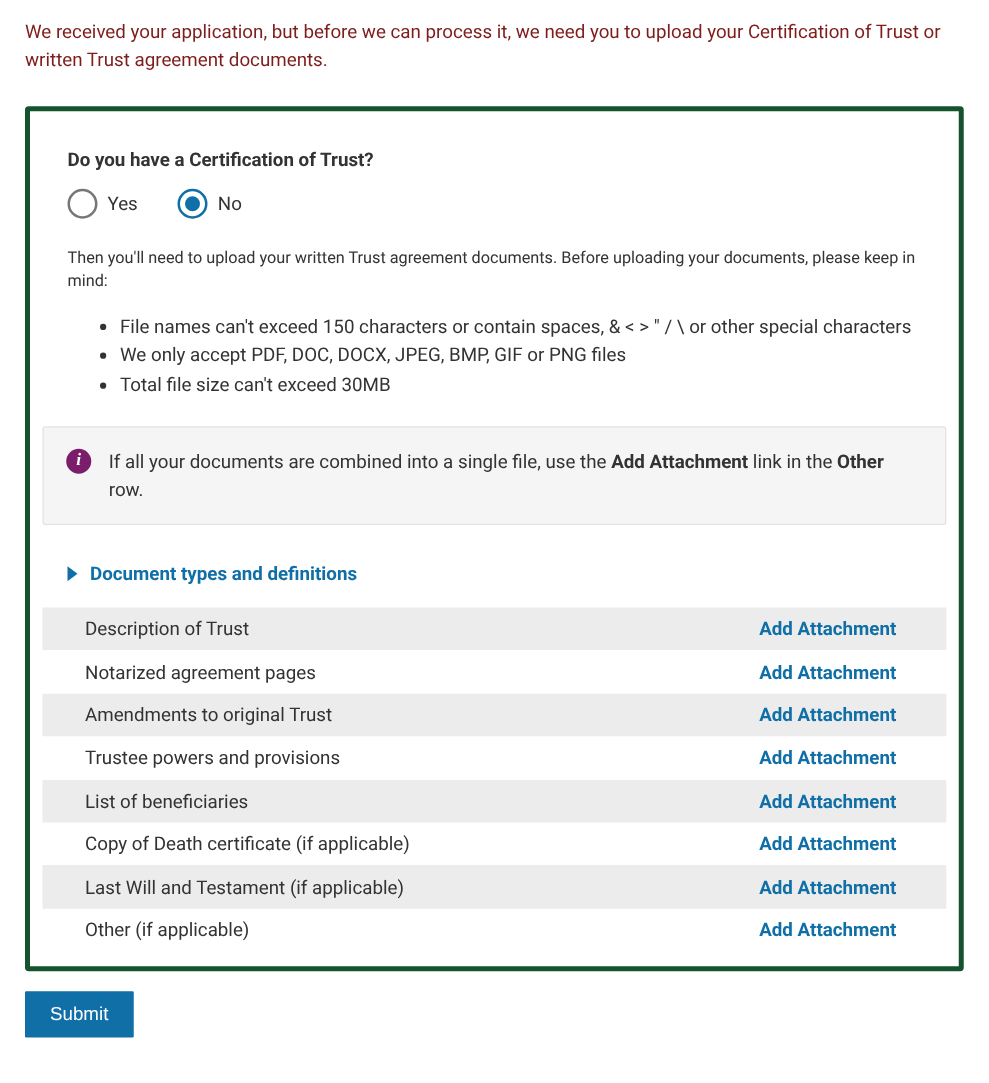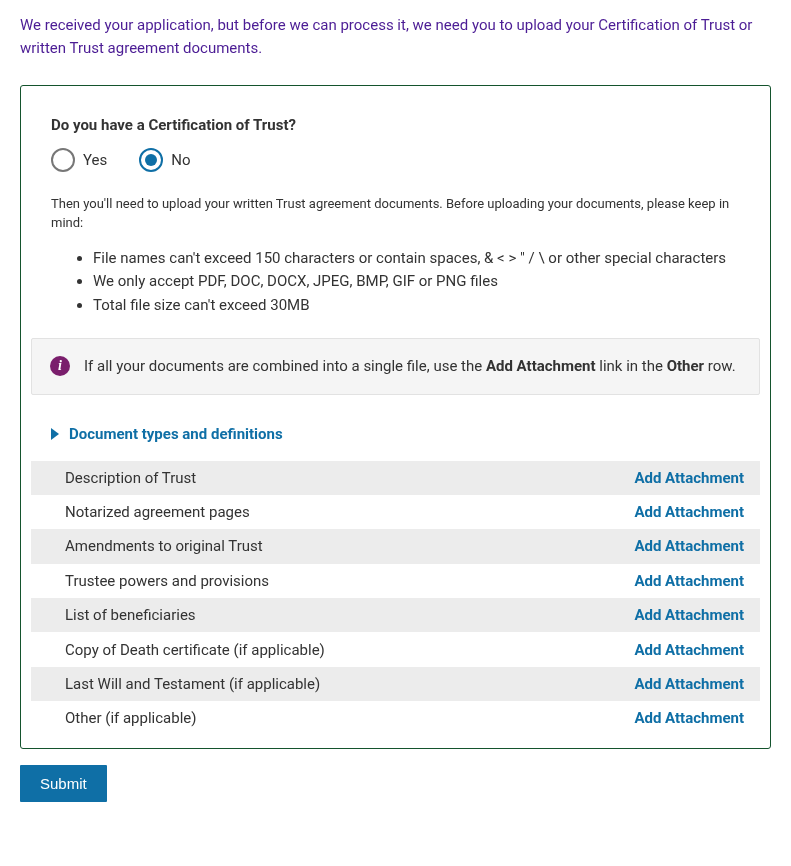--- a/index.html
+++ b/index.html
@@ -17,24 +17,24 @@
   h1.page-title {
     font-size: 24px;
     font-weight: 700;
     color: #333;
     margin: 0 0 16px 0;
   }
   p.intro {
     font-size: 15px;
     line-height: 1.55;
     margin: 0 0 24px 0;
-    color: #4c1d95;
+    color: #7f1d1d;
   }
   .card {
-    border: 1px solid #14532d;
+    border: 4px solid #14532d;
     border-radius: 3px;
     padding: 30px 10px 12px 10px;
   }
   .question {
     font-weight: 700;
     font-size: 15px;
     margin: 0 0 14px 0;
     padding-left: 20px;
   }
   .radio-row {
@@ -126,21 +126,21 @@
     height: 0;
     border-top: 6px solid transparent;
     border-bottom: 6px solid transparent;
     border-left: 8px solid #0f6fa6;
   }
   .doc-row {
     display: flex;
     align-items: center;
     justify-content: space-between;
     padding-left: 34px;
-    padding-right: 16px;
+    padding-right: 40px;
     height: 34.4px;
     font-size: 15px;
   }
   .doc-row:nth-child(odd) { background: #ececec; }
   .doc-label { color: #333; }
   .add-link {
     color: #0f6fa6;
     font-weight: 700;
     cursor: pointer;
   }

